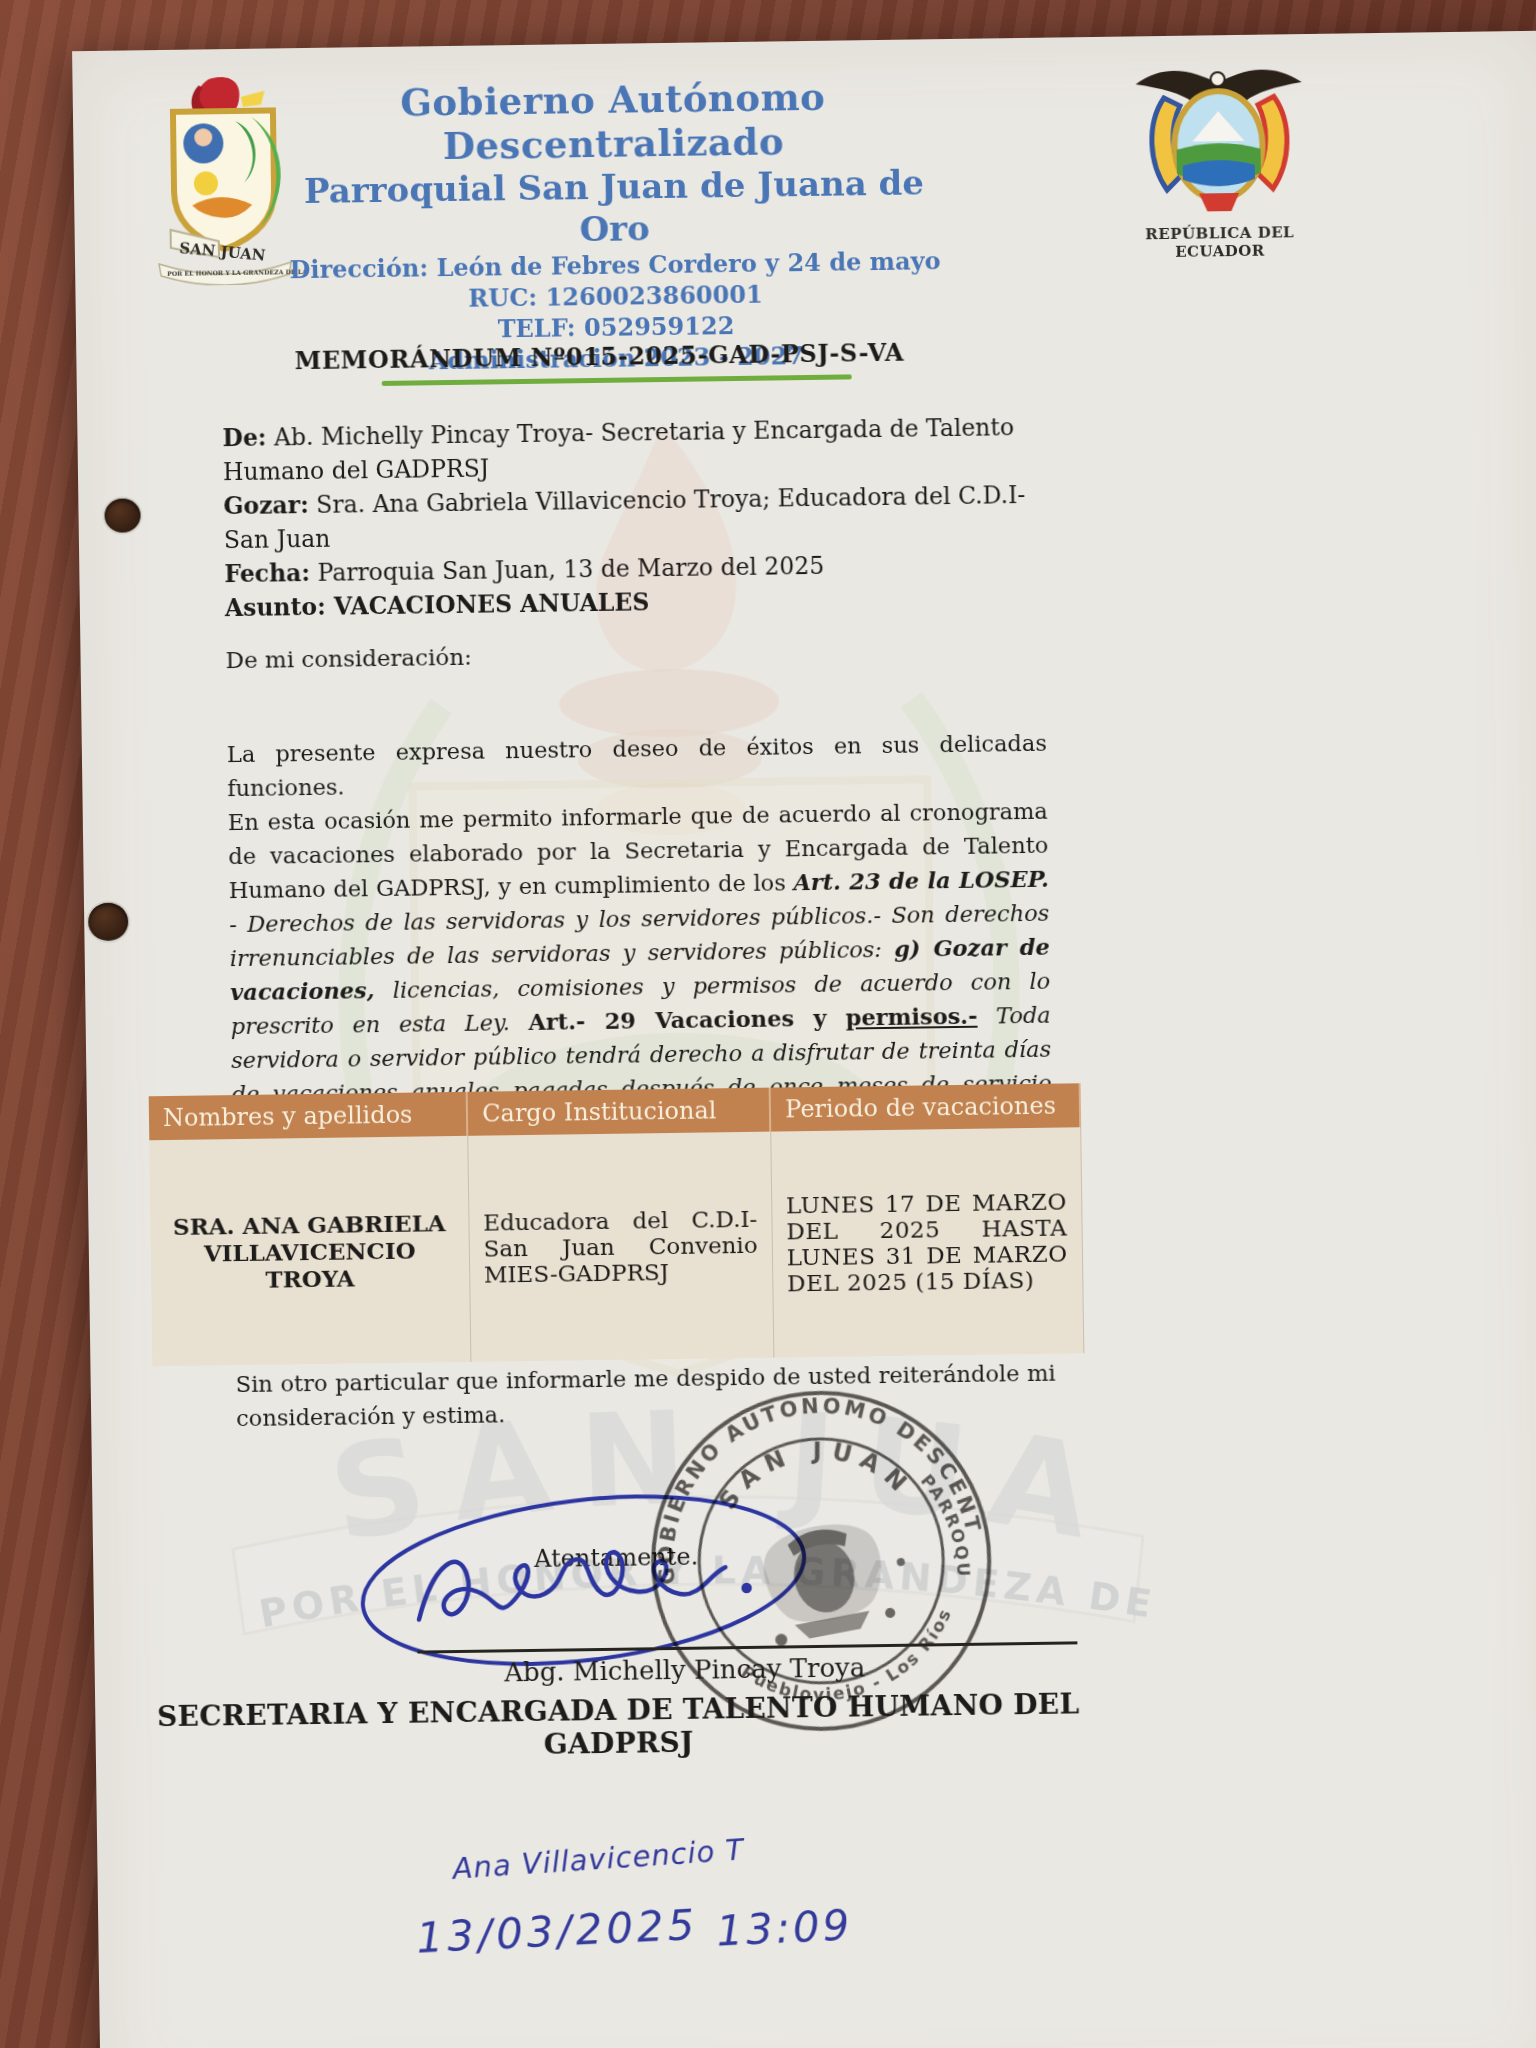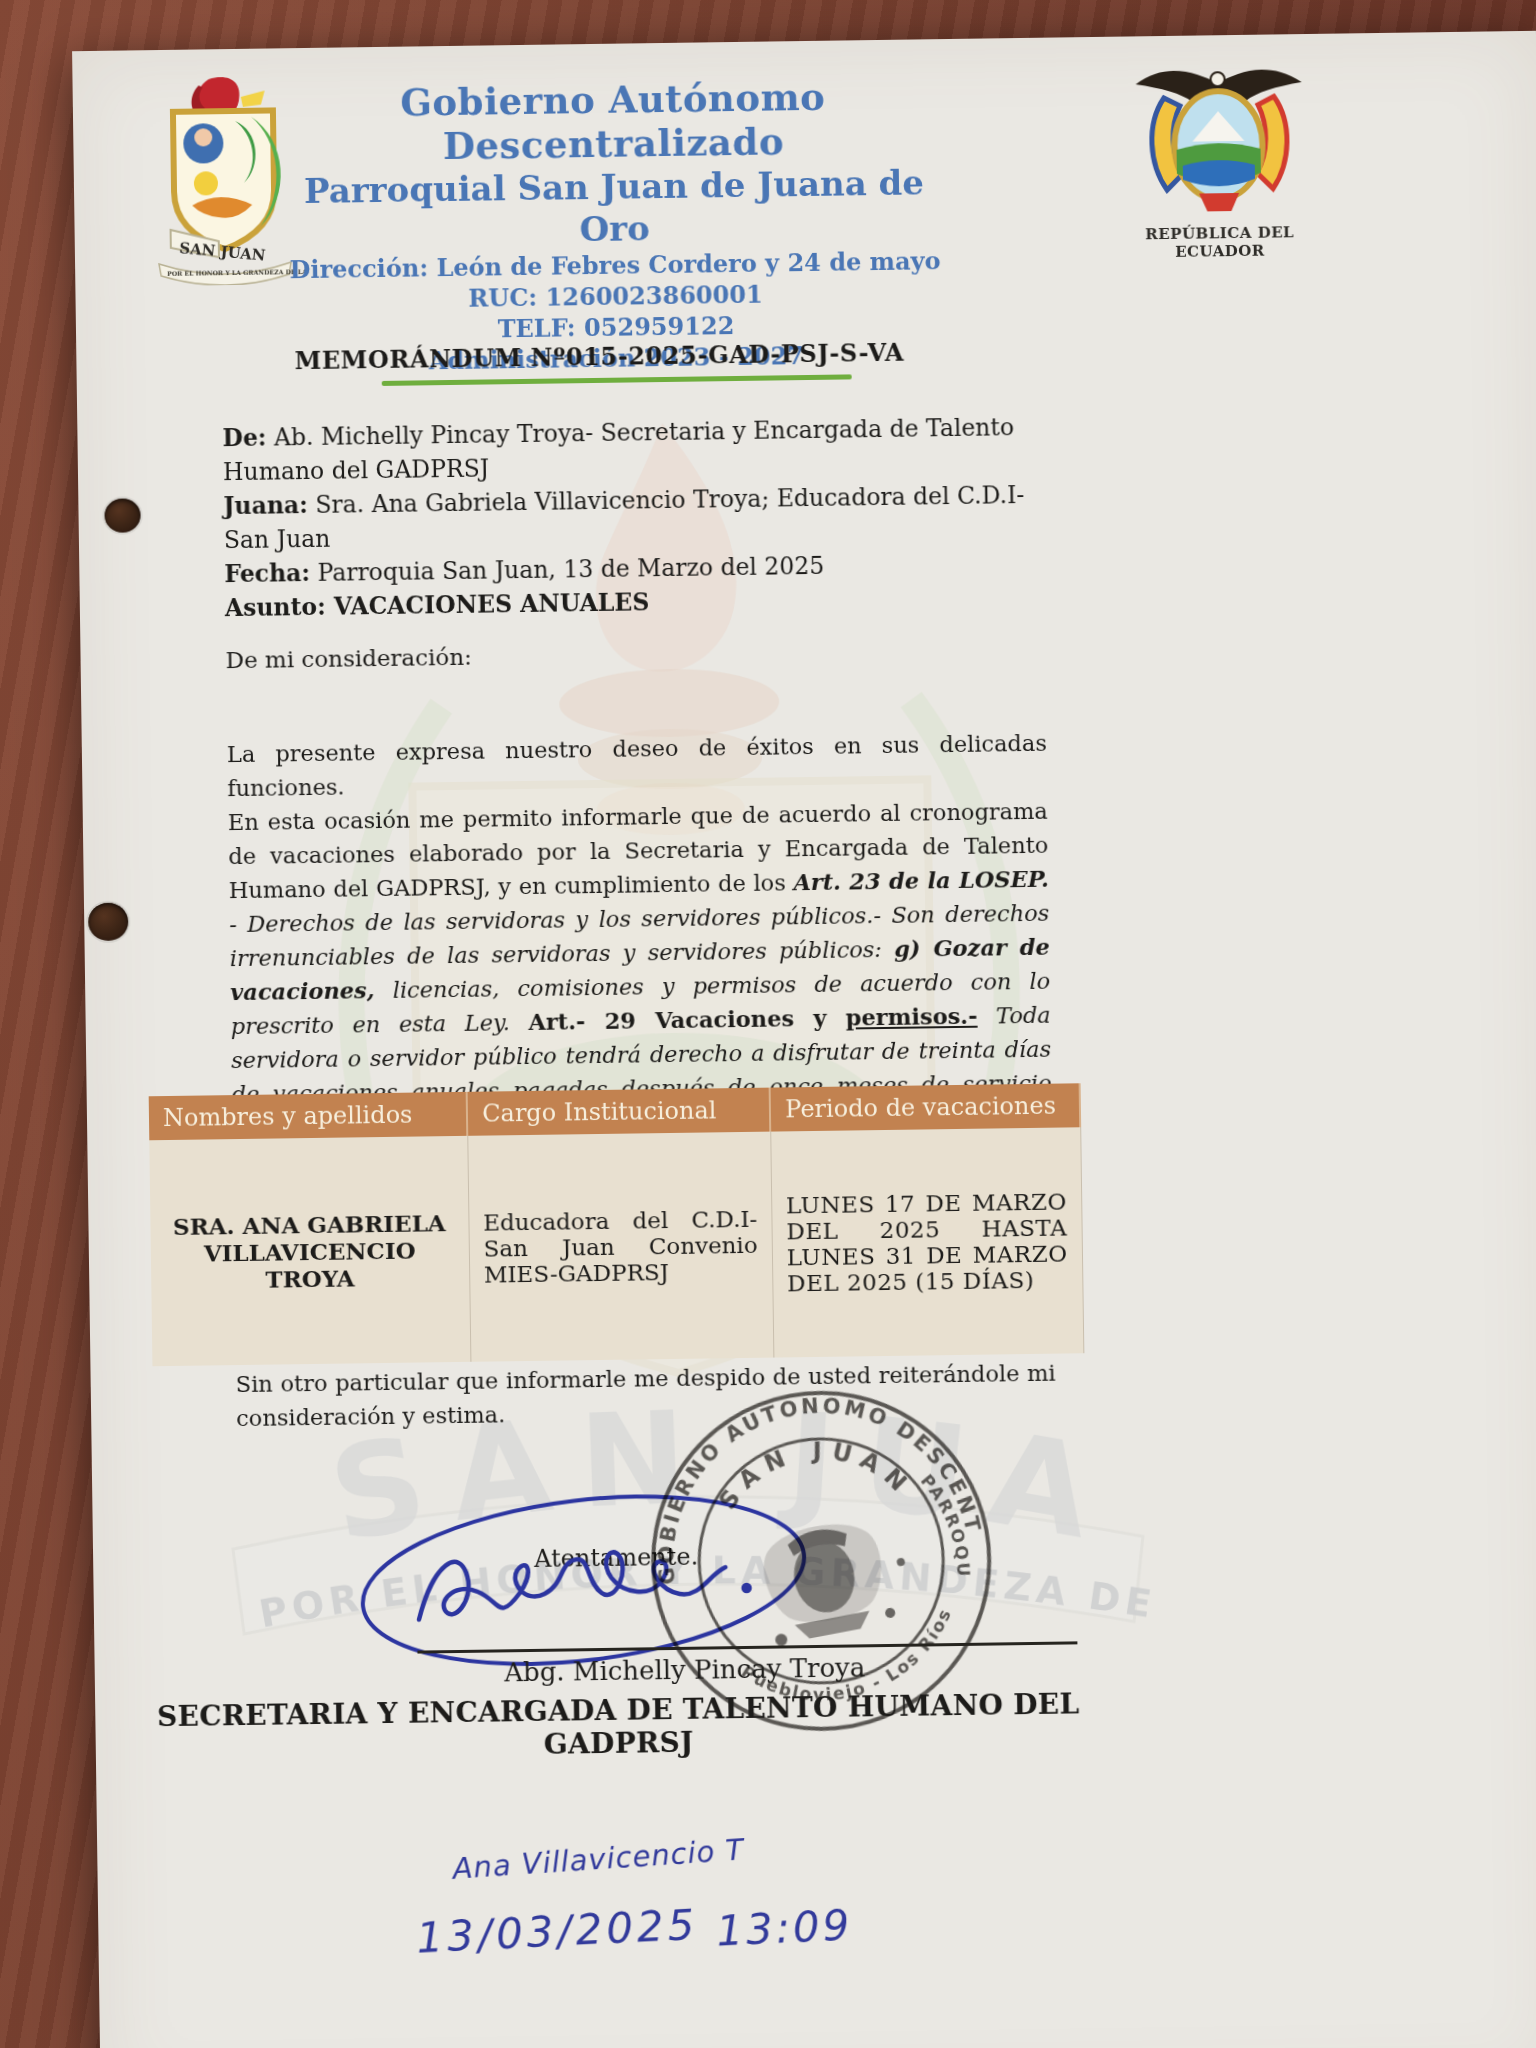--- a/index.html
+++ b/index.html
@@ -157,21 +157,21 @@
           <path d="M92,140 L132,140 L124,158 L100,158 Z" fill="#d23b2f"></path>
         </svg>
         <div class="arms-caption">REPÚBLICA DEL ECUADOR</div>
       </div>
     </div>
 
     <div class="memo">MEMORÁNDUM Nº015-2025-GAD-PSJ-S-VA</div>
 
     <div class="fields">
       <div><b>De:</b><span> Ab. Michelly Pincay Troya- Secretaria y Encargada de Talento Humano del GADPRSJ</span></div>
-      <div><b>Juana:</b><span> Sra. Ana Gabriela Villavicencio Troya; Educadora del C.D.I- San Juan</span></div>
+      <div><b>Gozar:</b><span> Sra. Ana Gabriela Villavicencio Troya; Educadora del C.D.I- San Juan</span></div>
       <div><b>Fecha:</b><span> Parroquia San Juan, 13 de Marzo del 2025</span></div>
       <div><b>Asunto:</b><span class="f-asunto"> VACACIONES ANUALES</span></div>
     </div>
 
     <div class="salutation">De mi consideración:</div>
 
     <div class="bodytxt">
       <p>La presente expresa nuestro deseo de éxitos en sus delicadas funciones.</p>
       <p><span>En esta ocasión me permito informarle que de acuerdo al cronograma de vacaciones elaborado por la Secretaria y Encargada de Talento Humano del GADPRSJ, y  en cumplimiento de los </span><span class="bi">Art. 23 de la LOSEP.</span><span class="it"> - Derechos de las servidoras y los servidores públicos.- Son derechos irrenunciables de las servidoras y servidores públicos: </span><span class="bi">g) Gozar de vacaciones,</span><span class="it"> licencias, comisiones y permisos de acuerdo con lo prescrito en esta Ley. </span><span class="bd">Art.- 29 Vacaciones y </span><span class="bu">permisos.-</span><span class="it"> Toda servidora o servidor público tendrá derecho a disfrutar de treinta días de vacaciones anuales pagadas después de once meses de servicio continuo.</span></p>
       <p>Por lo antes expuesto, usted deberá gozar sus vacaciones en el periodo comprendido:</p>

